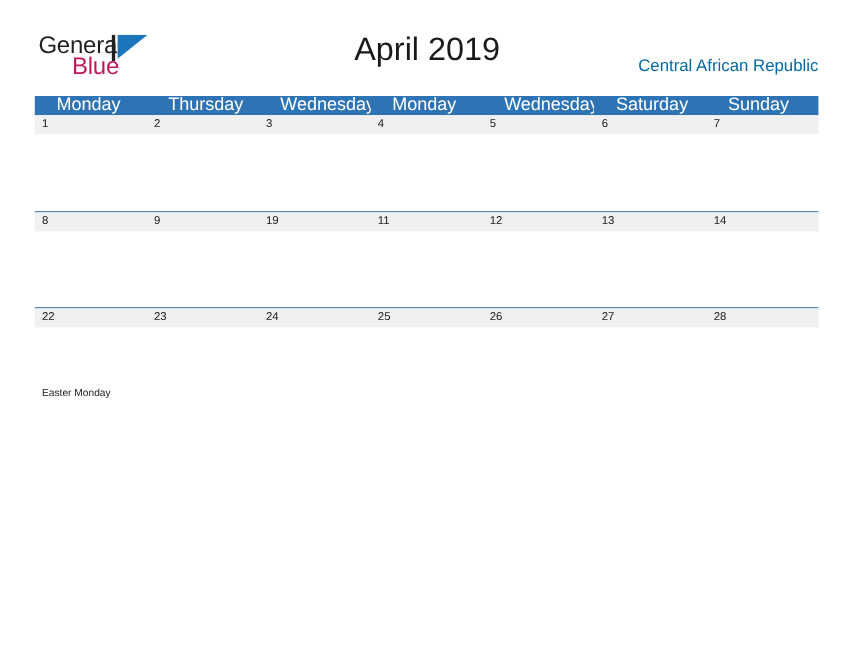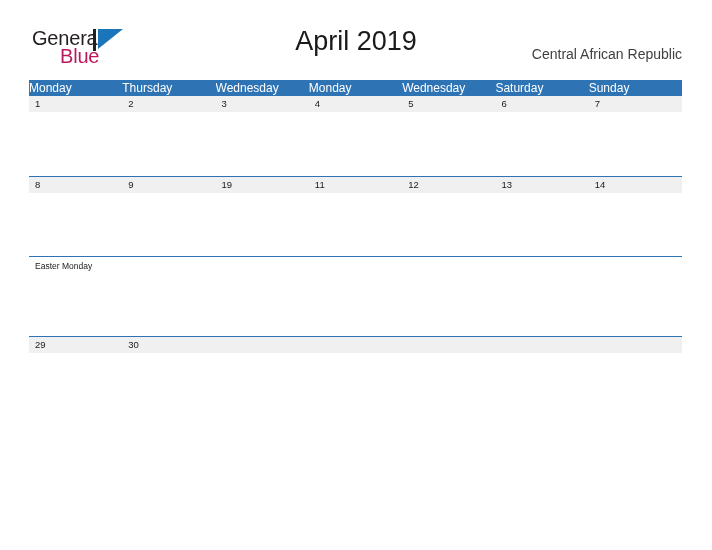--- a/index.html
+++ b/index.html
@@ -70,43 +70,43 @@
     color: #1a1a1a;
     letter-spacing: 0px;
     margin: 0;
   }
 
   .cal-country {
     position: absolute;
     right: 30px;
     top: 46px;
     font-size: 14px;
-    color: #404040;
+    color: #0369a1;
     white-space: nowrap;
   }
 
   
   .calendar {
     position: absolute;
     left: 29px;
     top: 80px;
     width: 653px;
   }
 
   .weekday-header {
     display: flex;
     background: #2e74b5;
     height: 16px;
   }
   .weekday-cell {
     flex: 1 1 0;
     color: #ffffff;
-    font-size: 12px;
+    font-size: 15px;
     line-height: 16px;
-    padding-left: 0;
+    padding-left: 18px;
     box-sizing: border-box;
     white-space: nowrap;
     overflow: hidden;
   }
 
   .week-row {
     border-top: 1px solid #2e74b5;
     height: 80px;
     box-sizing: border-box;
     position: relative;
@@ -133,20 +133,21 @@
     background: #ffffff;
   }
   .event-cell {
     flex: 1 1 0;
     padding: 4px 4px 0 6px;
     box-sizing: border-box;
     font-size: 8.5px;
     line-height: 11px;
     color: #1a1a1a;
     overflow: hidden;
+    margin-top: 45px;
   }
   .event-item {
     display: block;
     white-space: nowrap;
   }
 </style>
 </head>
 <body>
 
 <div class="page-header">
@@ -213,47 +214,36 @@
           <div class="event-cell"></div>
           <div class="event-cell"></div>
           <div class="event-cell"></div>
           <div class="event-cell"></div>
           <div class="event-cell"></div>
           <div class="event-cell"></div>
           <div class="event-cell"></div>
         </div>
       </div>
       <div class="week-row">
+        <div class="date-band">
+          <div class="date-cell">22</div>
+          <div class="date-cell">23</div>
+          <div class="date-cell">24</div>
+          <div class="date-cell">25</div>
+          <div class="date-cell">26</div>
+          <div class="date-cell">27</div>
+          <div class="date-cell">28</div>
+        </div>
         <div class="event-band">
           <div class="event-cell">
             <span class="event-item">Easter Monday</span>
           </div>
           <div class="event-cell"></div>
           <div class="event-cell"></div>
           <div class="event-cell"></div>
           <div class="event-cell"></div>
           <div class="event-cell"></div>
           <div class="event-cell"></div>
         </div>
       </div>
-      <div class="week-row">
-        <div class="date-band">
-          <div class="date-cell">29</div>
-          <div class="date-cell">30</div>
-          <div class="date-cell"></div>
-          <div class="date-cell"></div>
-          <div class="date-cell"></div>
-          <div class="date-cell"></div>
-          <div class="date-cell"></div>
-        </div>
-        <div class="event-band">
-          <div class="event-cell"></div>
-          <div class="event-cell"></div>
-          <div class="event-cell"></div>
-          <div class="event-cell"></div>
-          <div class="event-cell"></div>
-          <div class="event-cell"></div>
-          <div class="event-cell"></div>
-        </div>
-      </div>
     </div>
 
 </div>
 
 </body></html>

